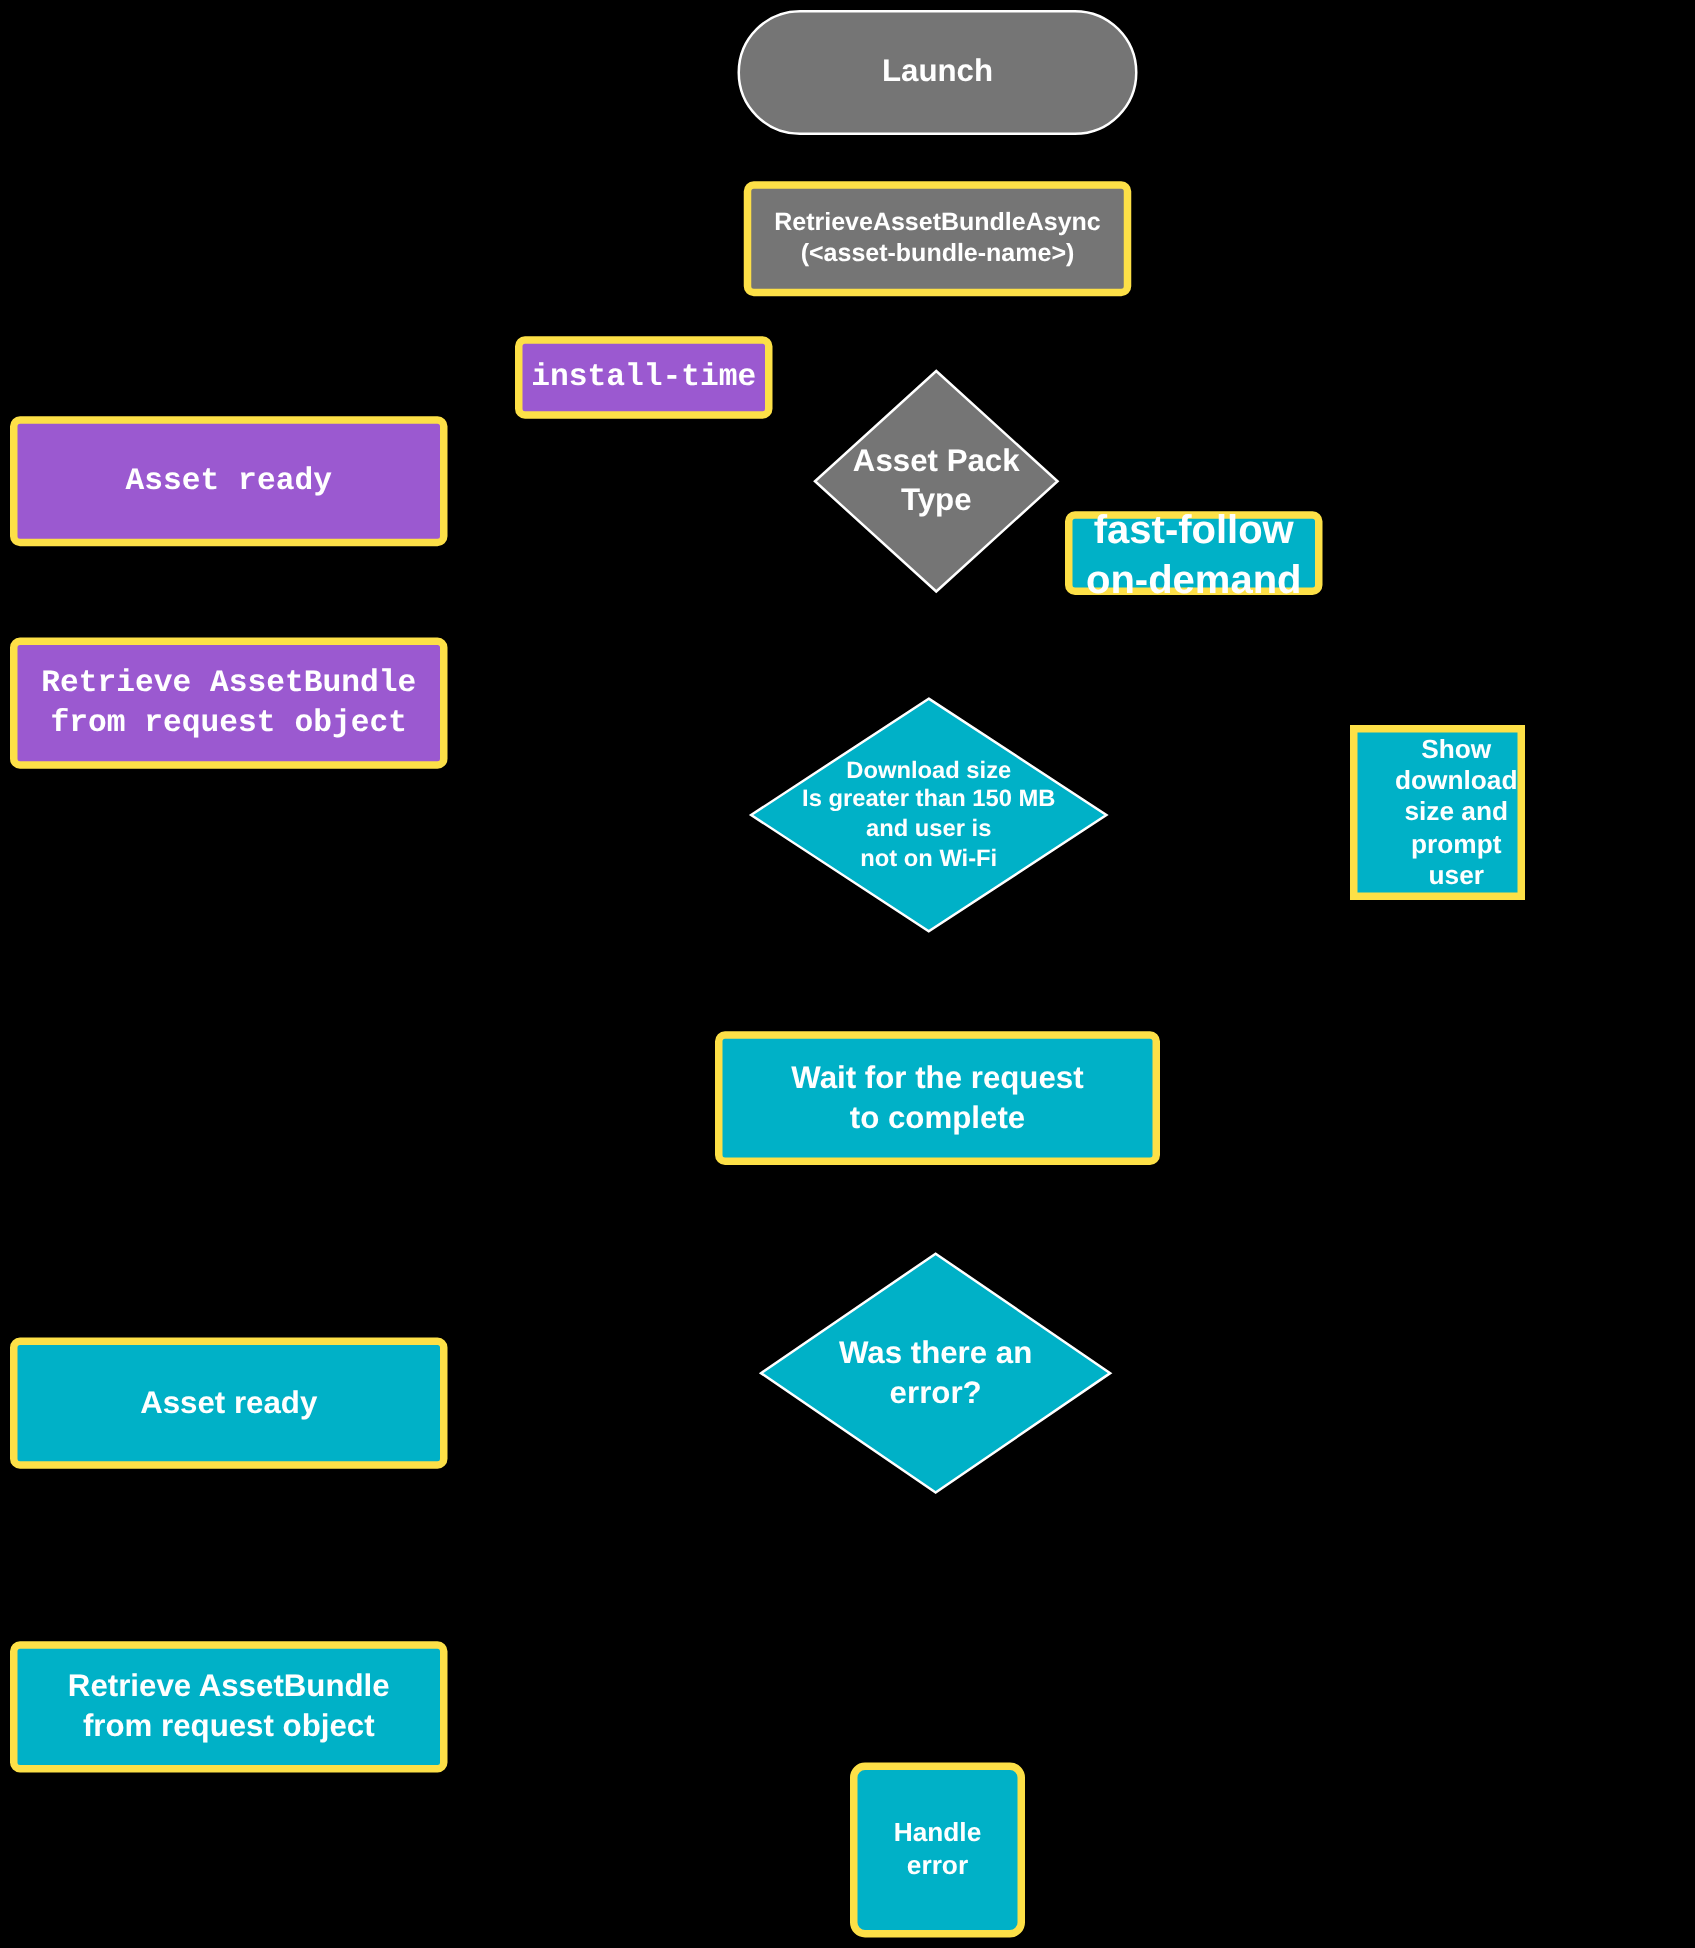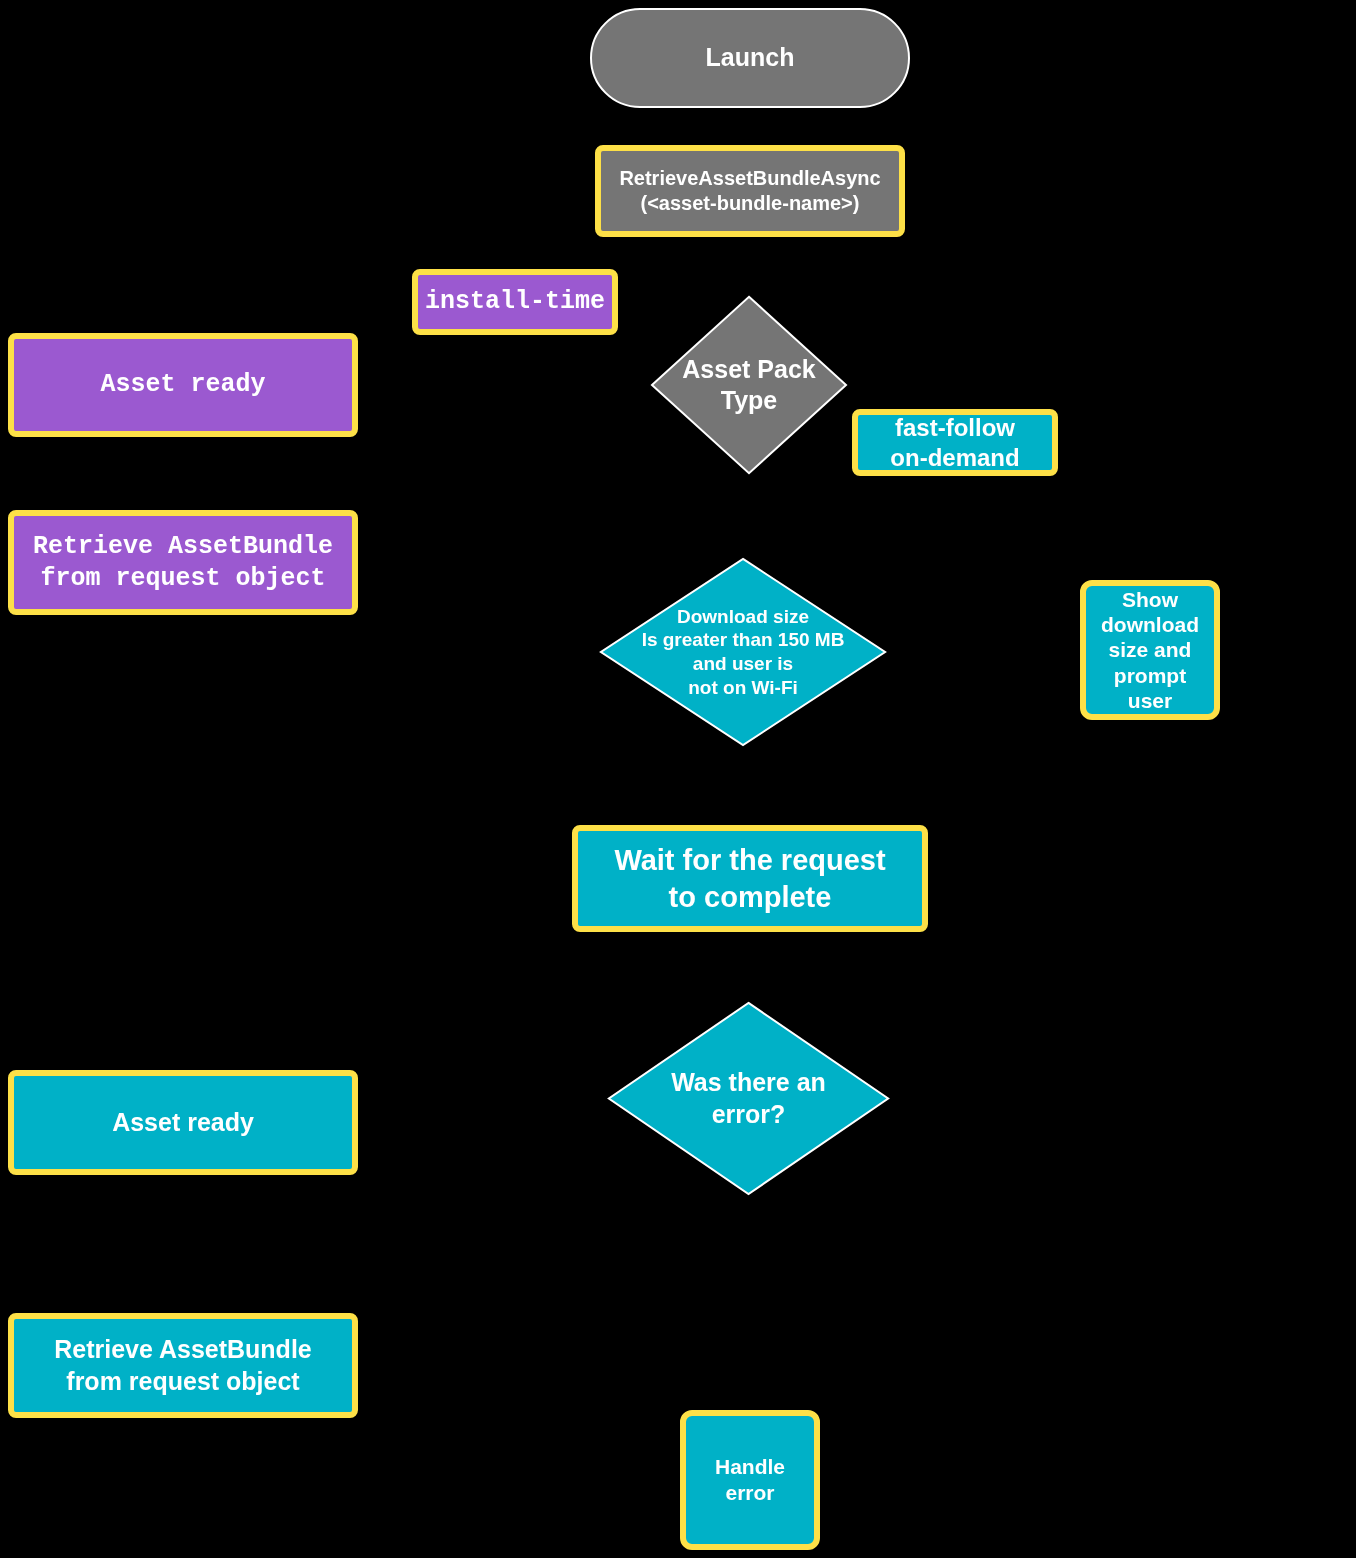--- a/index.html
+++ b/index.html
@@ -55,26 +55,26 @@
     justify-content: center;
     white-space: pre-line;
     line-height: 1.25;
   }
 
   
   #launch          { left: 590px; top: 8px;    width: 320px; height: 100px; font-size: 25px; }
   #retrieve-async  { left: 595px; top: 145px;  width: 310px; height: 92px;  font-size: 20px; border-radius: 8px; }
   #install-time    { left: 412px; top: 269px;  width: 206px; height: 66px;  font-size: 25px; border-radius: 8px; }
   #asset-pack-type { left: 650px; top: 295px;  width: 198px; height: 180px; font-size: 25px; }
-  #fast-follow     { left: 852px; top: 409px;  width: 206px; height: 67px;  font-size: 24px; border-radius: 8px; }
+  #fast-follow     { left: 852px; top: 409px;  width: 206px; height: 67px;  font-size: 32px; border-radius: 8px; }
   #asset-ready-it  { left: 8px;   top: 333px;  width: 350px; height: 104px; font-size: 25px; border-radius: 8px; }
   #retrieve-it     { left: 8px;   top: 510px;  width: 350px; height: 105px; font-size: 25px; border-radius: 8px; }
   #download-size   { left: 598px; top: 557px;  width: 290px; height: 190px; font-size: 19px; }
-  #show-download   { left: 1080px;top: 580px;  width: 140px; height: 140px; font-size: 21px; border-radius: 12px; line-height: 1.2; }
-  #wait-request    { left: 572px; top: 825px;  width: 356px; height: 107px; font-size: 29px; border-radius: 8px; }
+  #show-download   { left: 1080px;top: 580px;  width: 140px; height: 140px; font-size: 21px; border-radius: 0; line-height: 1.2; justify-content: flex-end; }
+  #wait-request    { left: 572px; top: 825px;  width: 356px; height: 107px; font-size: 25px; border-radius: 8px; }
   #was-error       { left: 606px; top: 1001px; width: 285px; height: 195px; font-size: 25px; }
   #asset-ready-od  { left: 8px;   top: 1070px; width: 350px; height: 105px; font-size: 25px; border-radius: 8px; }
   #retrieve-od     { left: 8px;   top: 1313px; width: 350px; height: 105px; font-size: 25px; border-radius: 8px; }
   #handle-error    { left: 680px; top: 1410px; width: 140px; height: 140px; font-size: 21px; border-radius: 12px; }
 </style>
 </head>
 <body>
 
 <div class="canvas">
 

